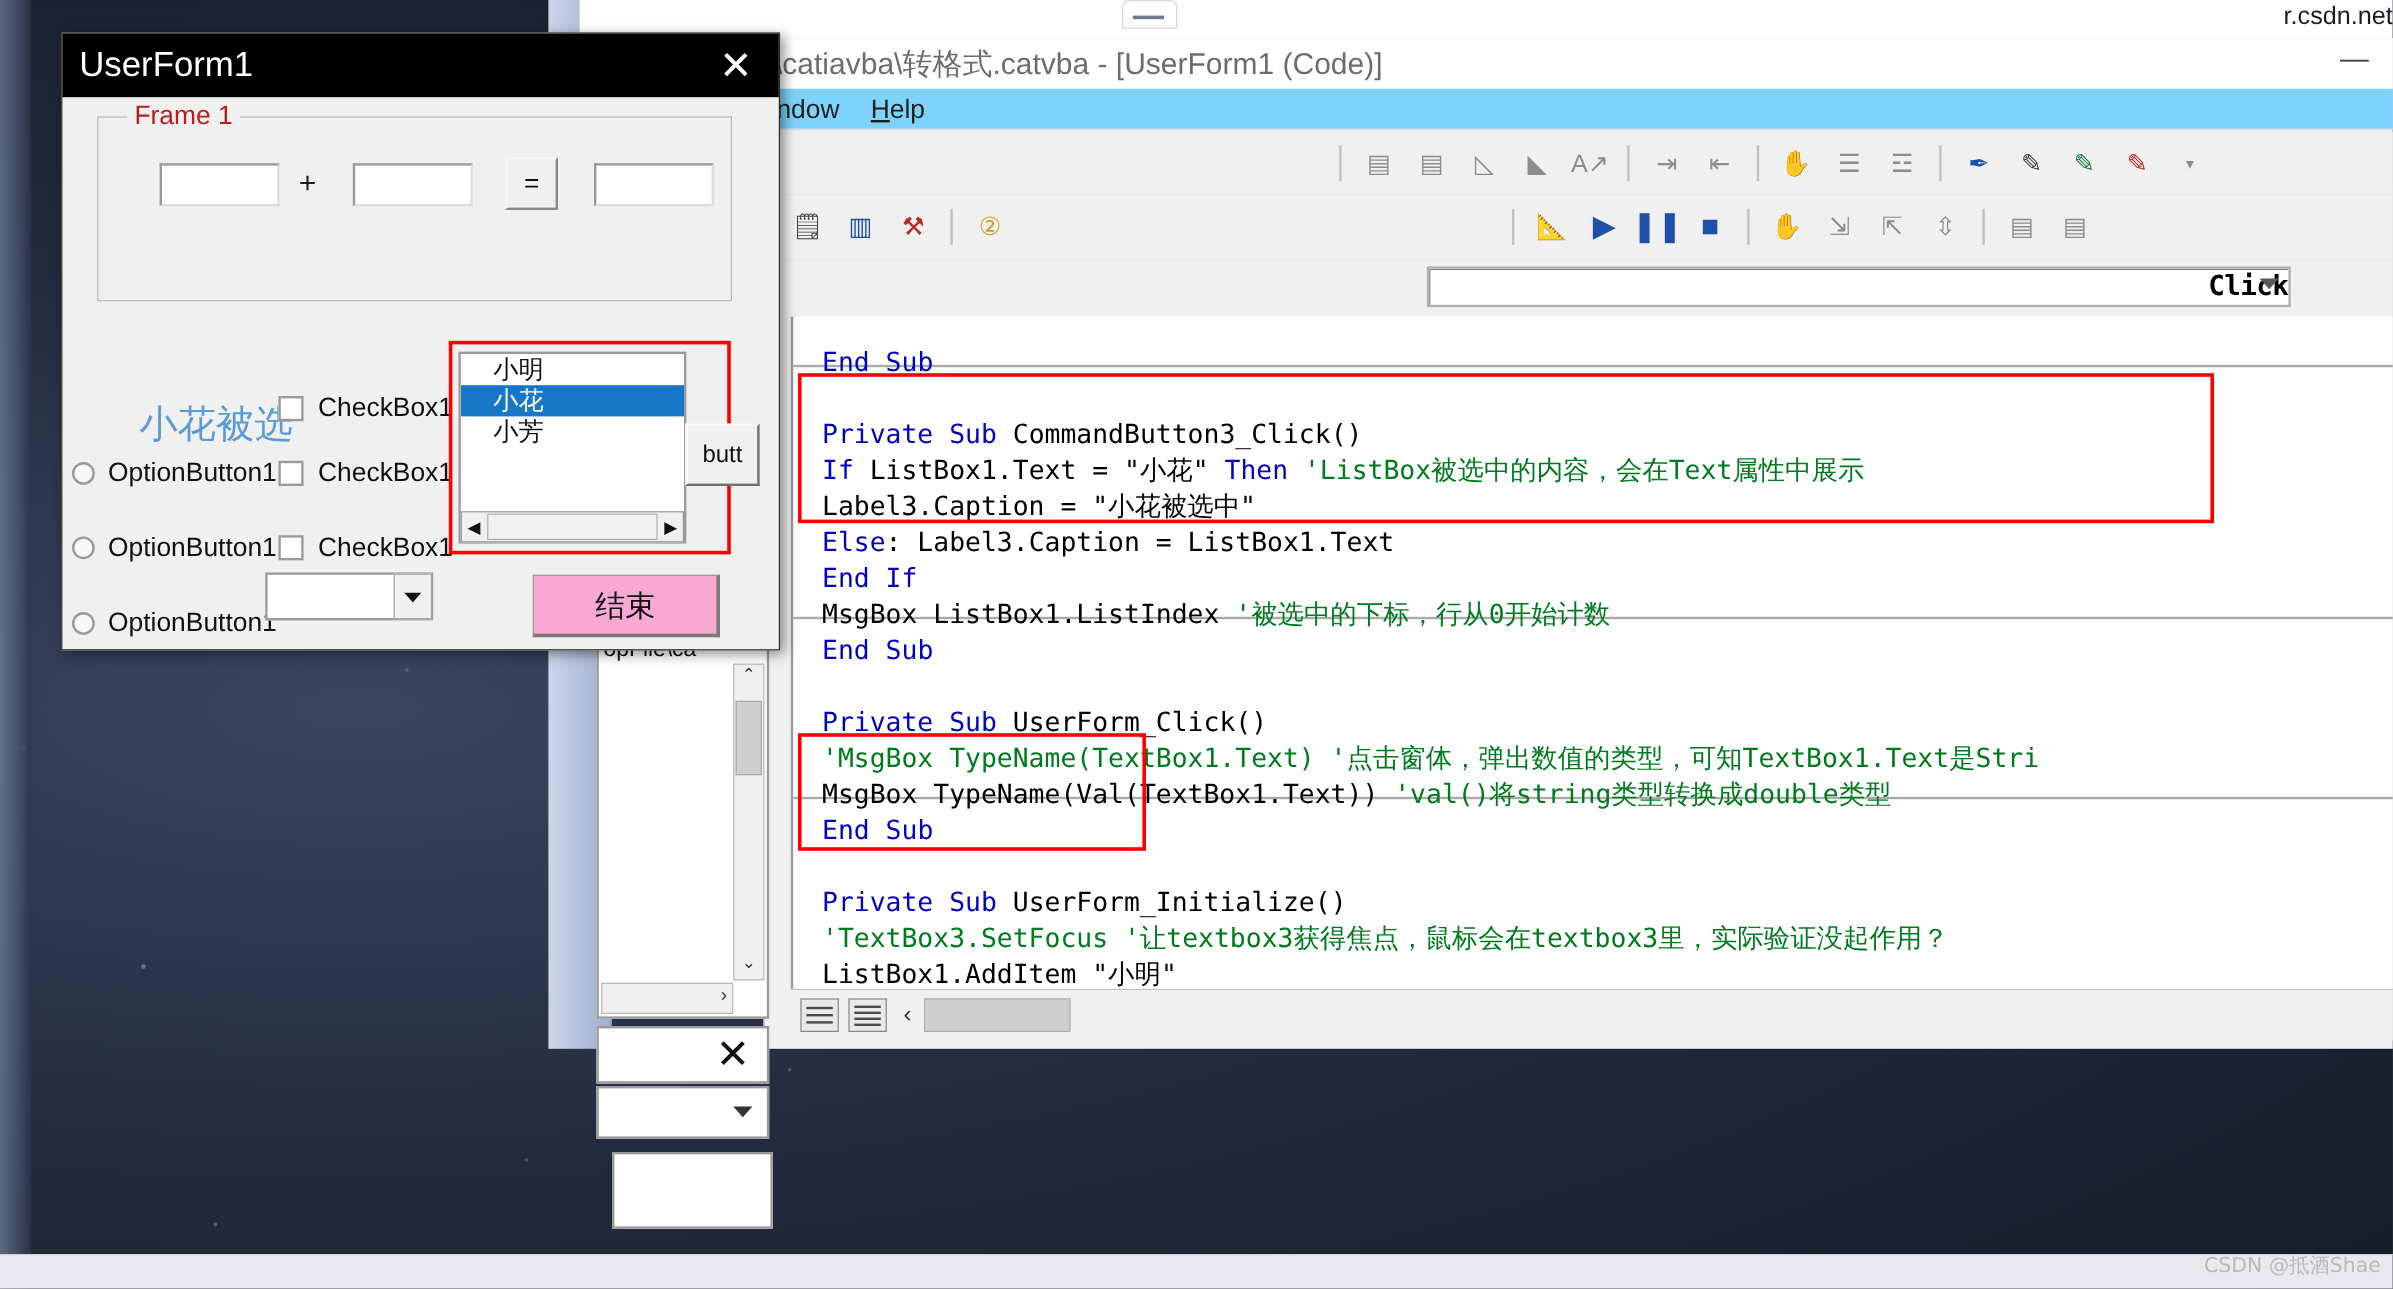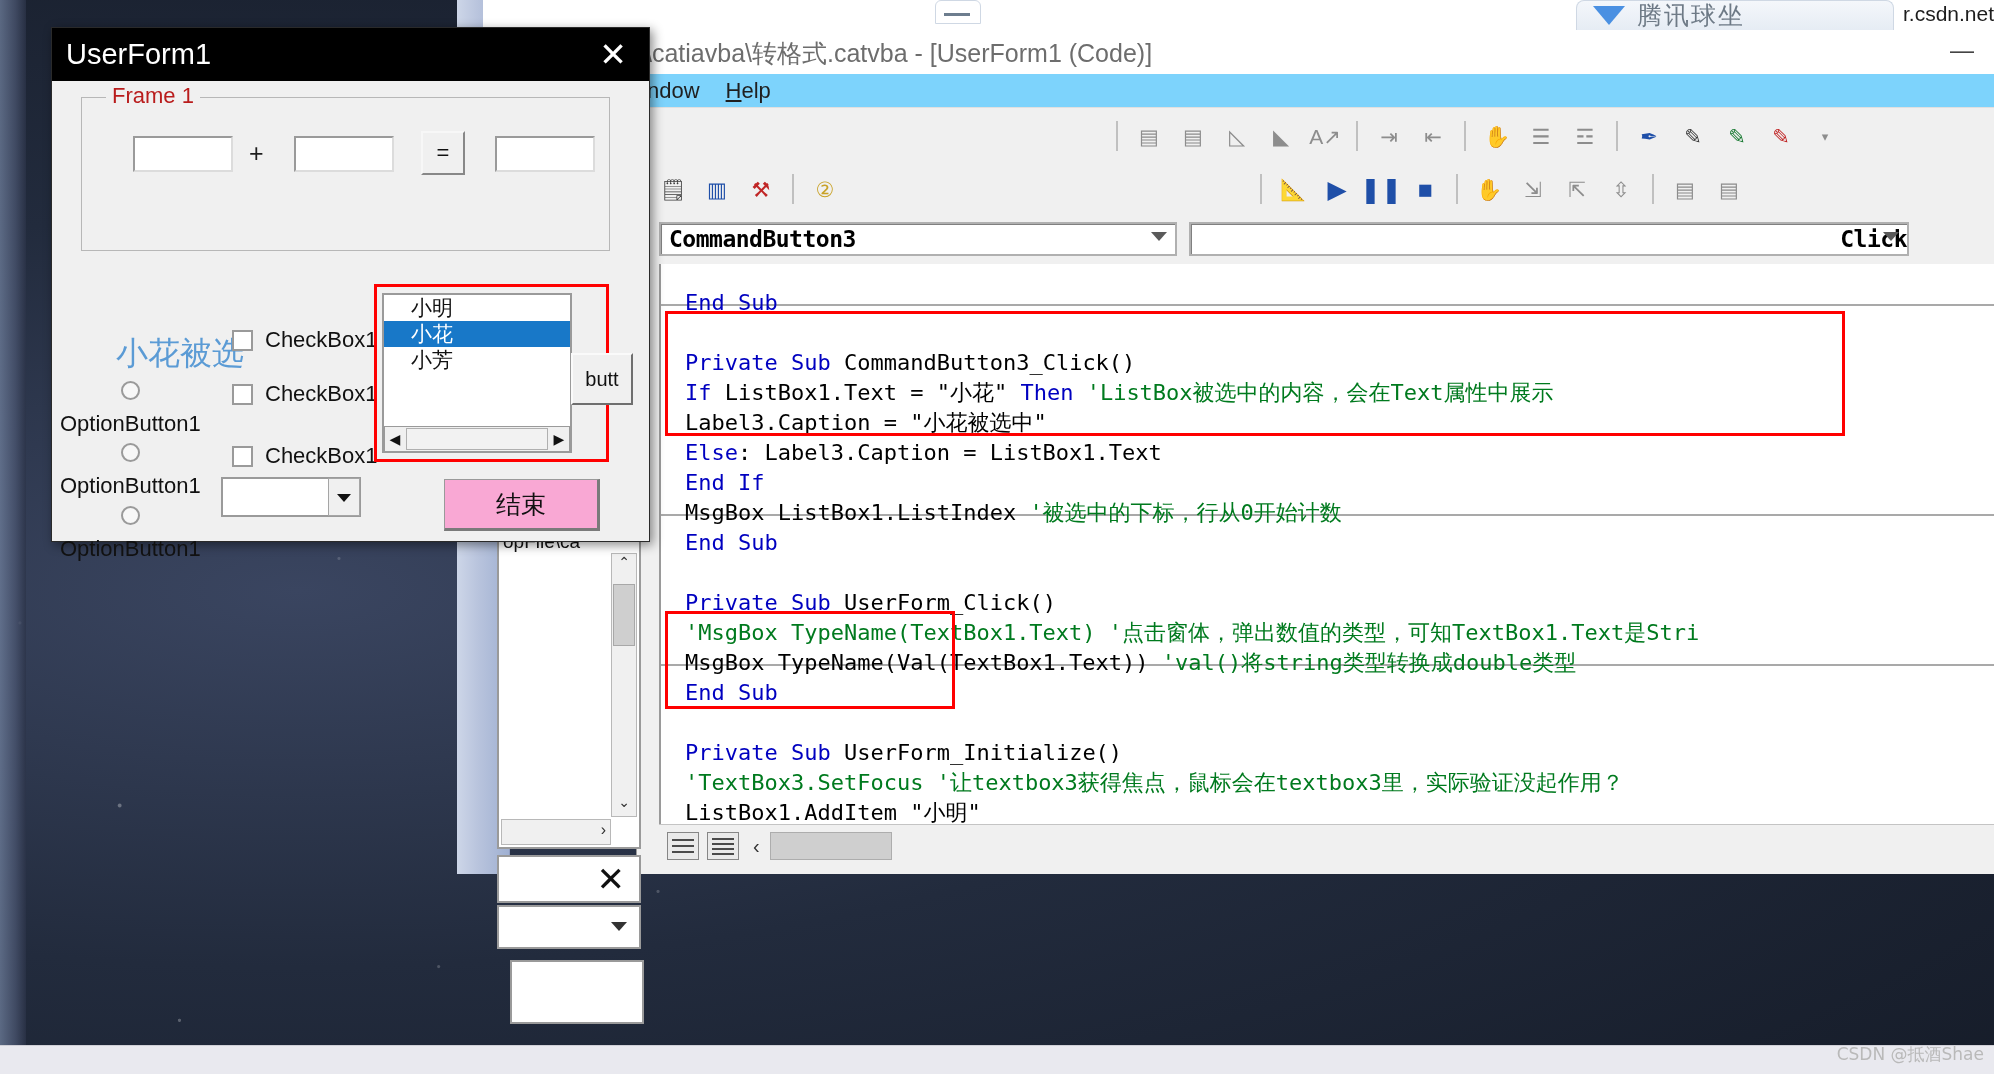--- a/index.html
+++ b/index.html
@@ -246,21 +246,21 @@
     position:absolute;background:#f0f0f0;border:2px solid #888;
     border-top-color:#f7f7f7;border-left-color:#f7f7f7;
     display:flex;align-items:center;justify-content:center;box-sizing:border-box;
     font-size:22px;color:#111;
   }
 
   #lbl3{
     position:absolute;left:64px;top:251px;font-size:32px;color:#5b9bd5;
     font-family:"DejaVu Sans",sans-serif;white-space:nowrap;
   }
-  .optrow{position:absolute;display:flex;align-items:center;gap:11px;flex-direction:column;}
+  .optrow{position:absolute;display:flex;align-items:center;gap:11px;}
   .radio{
     width:19px;height:19px;border:2px solid #9a9a9a;border-radius:50%;background:#f7f7f7;
     box-sizing:border-box;flex:0 0 auto;
   }
   .opt-label{font-size:22px;color:#111;font-family:"Liberation Sans",sans-serif;white-space:nowrap;}
   .cbrow{position:absolute;display:flex;align-items:center;gap:12px;}
   .cbox{
     width:21px;height:21px;border:2px solid #9a9a9a;background:#fff;box-sizing:border-box;flex:0 0 auto;
   }
 
@@ -323,24 +323,20 @@
 </style>
 </head>
 <body>
 
 <div id="desktop"></div>
 <div id="leftglow"></div>
 <div id="bluestrip"></div>
 
 <div id="browser-top">
   <div id="mini-tab"></div>
-  <div id="tencent-tab">
-    <span class="tencent-logo"></span>
-    <span id="tencent-text">腾讯球坐</span>
-  </div>
   <div id="urlbar">r.csdn.net/md/?articleId=</div>
 </div>
 
 <div id="vbe">
   <div id="vbe-title">
     <span id="vbe-title-text">\catiavba\转格式.catvba - [UserForm1 (Code)]</span>
     <span id="vbe-min">—</span>
   </div>
 
   <div id="vbe-menu">
@@ -446,24 +442,20 @@
     <div class="tb-sep"></div>
     <div class="tb-btn">
         <span class="tb-ico">▤</span>
       </div>
     <div class="tb-btn">
         <span class="tb-ico">▤</span>
       </div>
   </div>
 
   <div id="obj-bar">
-    <div class="vb-combo" id="obj-combo">
-      <span class="val">CommandButton3</span>
-      <span class="caret"></span>
-    </div>
     <div class="vb-combo" id="proc-combo">
       <span class="val">Click</span>
       <span class="caret"></span>
     </div>
   </div>
 
   <div id="code-pane">
     <div class="hr-sep" style="top:40px"></div>
     <div class="hr-sep" style="top:250px"></div>
     <div class="hr-sep" style="top:400px"></div>

